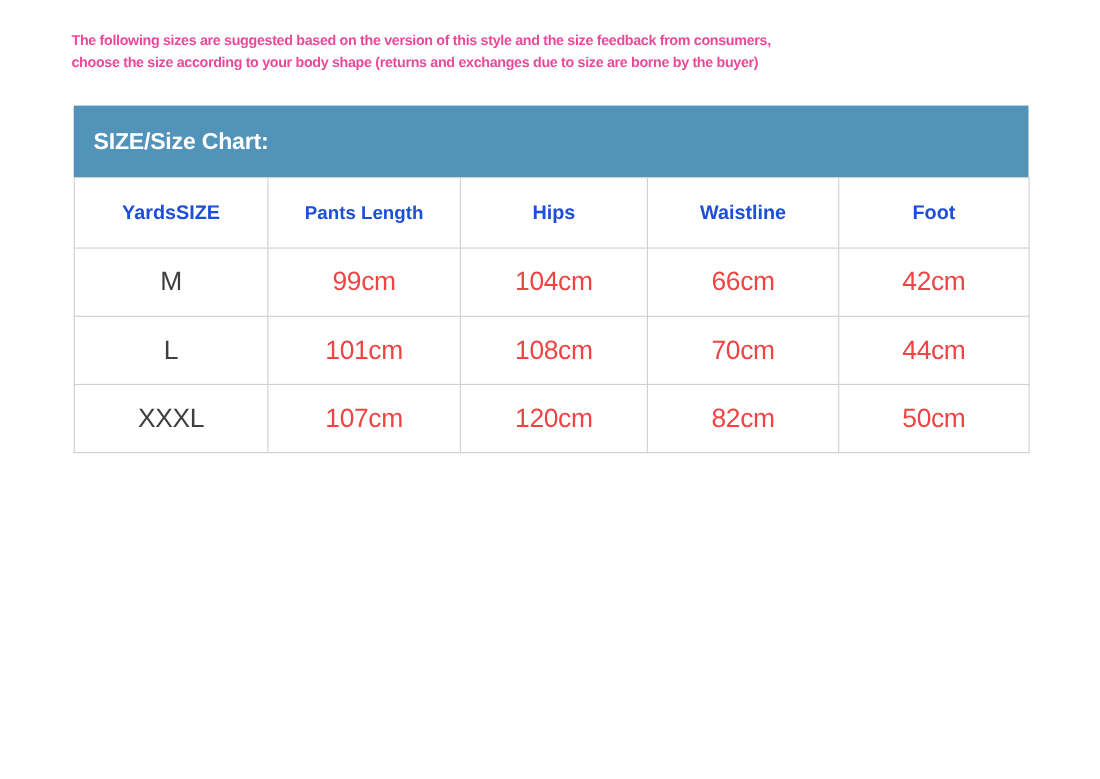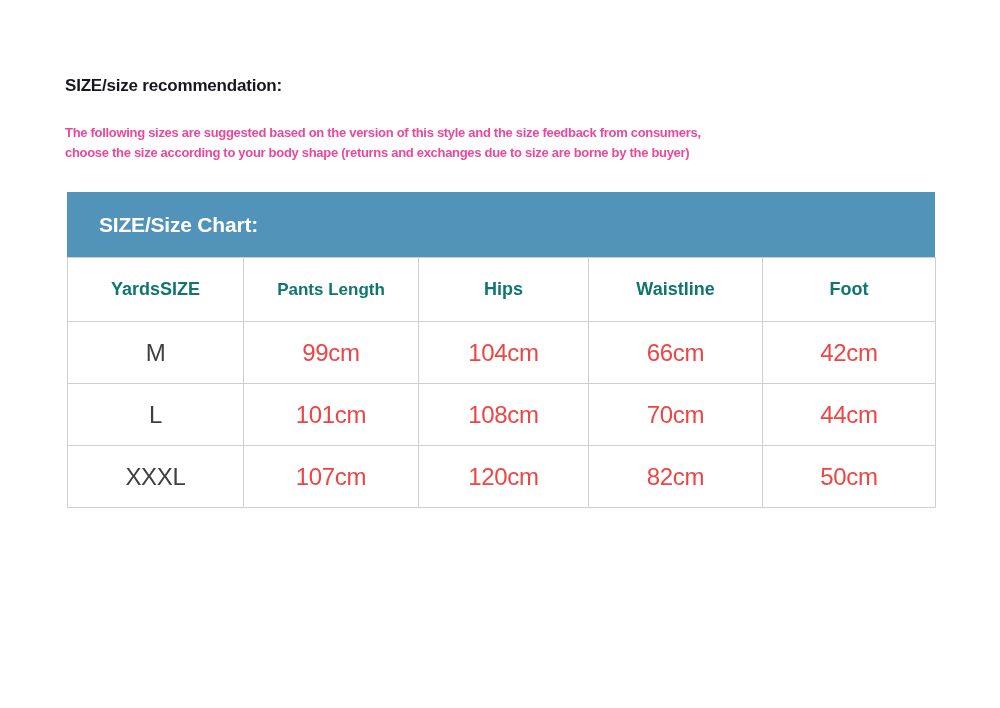--- a/index.html
+++ b/index.html
@@ -31,21 +31,21 @@
     line-height: 19.5px;
     letter-spacing: -0.3px;
   }
   .chart-title-bar {
     margin: 30px 0 0 67px;
     width: 868px;
     height: 65px;
     background: #5293ba;
     display: flex;
     align-items: center;
-    padding-left: 32px;
+    padding-left: 18px;
   }
   .chart-title {
     color: #ffffff;
     font-size: 21px;
     font-weight: bold;
     letter-spacing: -0.2px;
   }
   table.size-table {
     margin-left: 67px;
     width: 868px;
@@ -56,42 +56,41 @@
   table.size-table td {
     border: 1px solid #cfcfcf;
     text-align: center;
     vertical-align: middle;
     background: #ffffff;
   }
   table.size-table th {
     height: 64px;
     font-size: 18px;
     font-weight: bold;
-    color: #0f766e;
+    color: #1d4ed8;
   }
   table.size-table th:nth-child(2) {
     font-size: 17px;
   }
   table.size-table td {
     height: 62px;
     font-size: 24px;
     font-weight: normal;
     color: #ef4444;
     letter-spacing: -0.3px;
   }
   table.size-table td.size-cell {
     color: #3f3f3f;
   }
 </style>
 </head>
 <body>
 
 <div class="page">
 
-  <div class="heading">SIZE/size recommendation:</div>
 
   <div class="description">
     <div>The following sizes are suggested based on the version of this style and the size feedback from consumers,</div>
     <div>choose the size according to your body shape (returns and exchanges due to size are borne by the buyer)</div>
   </div>
 
   <div class="chart-title-bar">
     <span class="chart-title">SIZE/Size Chart:</span>
   </div>
 

